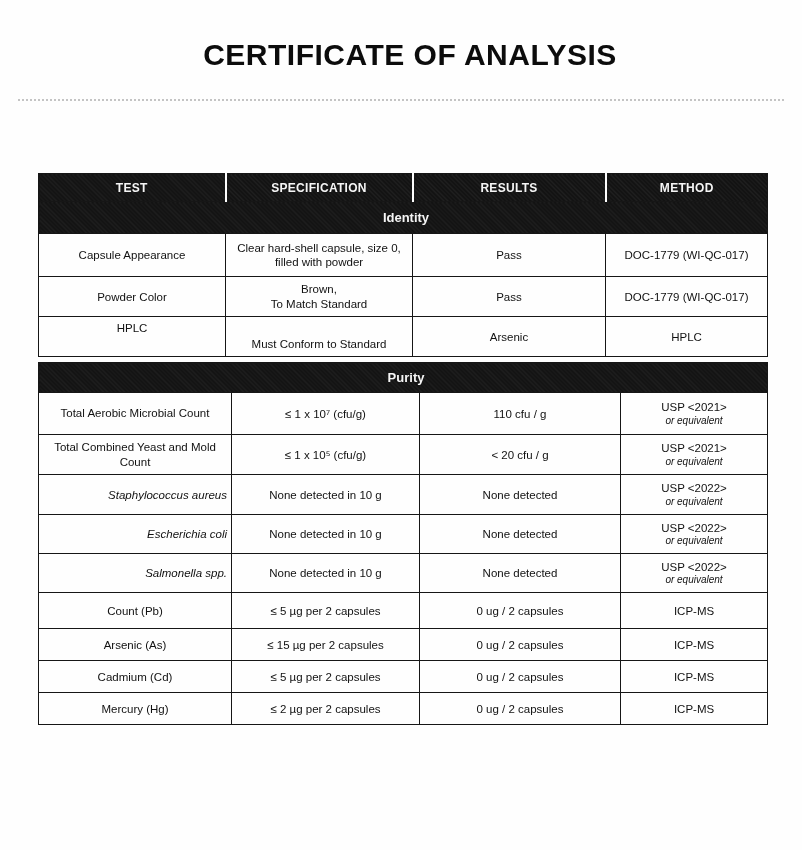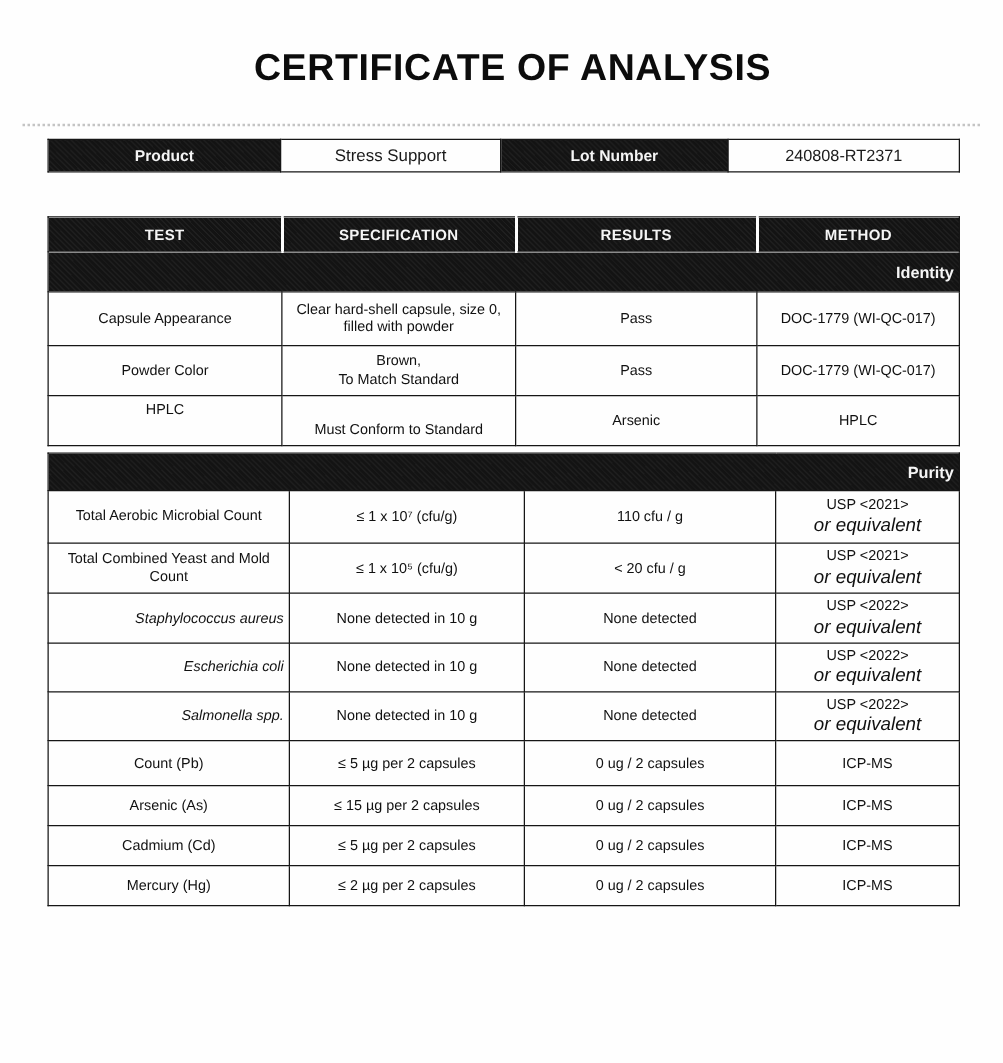--- a/index.html
+++ b/index.html
@@ -71,34 +71,34 @@
     color: #f5f5f5;
     font-weight: 700;
   }
   .info-table td { height: 21px; font-size: 12.5px; }
   .info-table .val { font-size: 13px; color: #1a1a1a; font-weight: 400; }
   .info-table .val-lg { font-size: 13.5px; }
 
   .col-head { font-size: 12px; letter-spacing: 0.3px; }
   .test-table .col-head { height: 23px; }
   .section-row td {
-    text-align: right;
+    text-align: center;
     padding-left: 10px;
     font-size: 13px;
     height: 27px;
     border-top: 1.5px solid #9a9a9a;
   }
   .purity-table .section-row td { border-top: 1.5px solid #161616; height: 25px; }
 
   
   .col-head + .col-head { border-left: 2px solid #fdfdfd; }
 
   .cell-multiline { white-space: pre-line; line-height: 1.25; }
   .italic { font-style: italic; text-align: right; }
-  .method-note { font-style: italic; font-size: 15px; line-height: 1.2; }
+  .method-note { font-style: italic; font-size: 10px; line-height: 1.2; }
   .method-main { line-height: 1.25; }
 
   
   .r-h40 td { height: 38px; }
   .r-h37 td { height: 35px; }
   .r-h33 td { height: 31px; }
   .r-h39 td { height: 37px; }
   .r-h36 td { height: 34px; }
   .r-h30 td { height: 27px; }
 </style>
@@ -111,26 +111,20 @@
   <div class="dotted-divider"></div>
 
   <table class="info-table">
     <colgroup>
         <col style="width:186px">
         <col style="width:176px">
         <col style="width:182px">
         <col style="width:185px">
       </colgroup>
     <tbody>
-        <tr>
-      <td class="dark">Product</td>
-      <td class="val val-lg">Stress Support</td>
-      <td class="dark">Lot Number</td>
-      <td class="val">240808-RT2371</td>
-    </tr>
   </tbody>
     </table>
 
   <table class="test-table">
     <colgroup>
         <col style="width:187px">
         <col style="width:187px">
         <col style="width:193px">
         <col style="width:162px">
       </colgroup>

